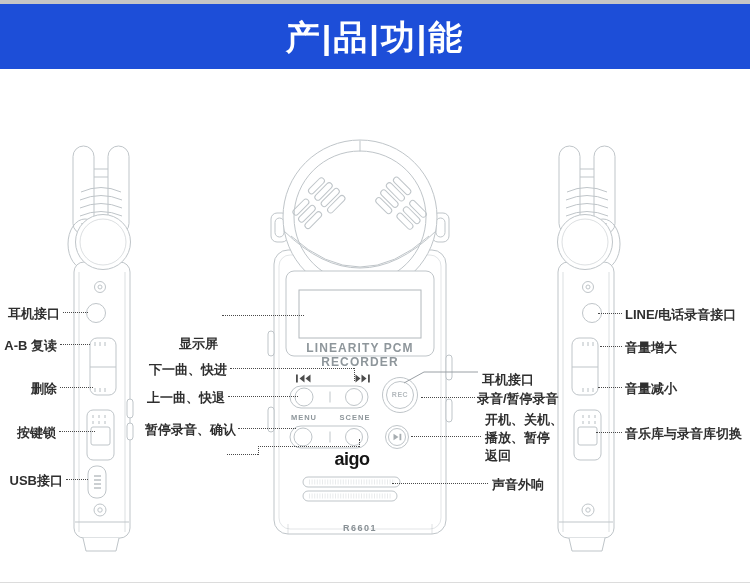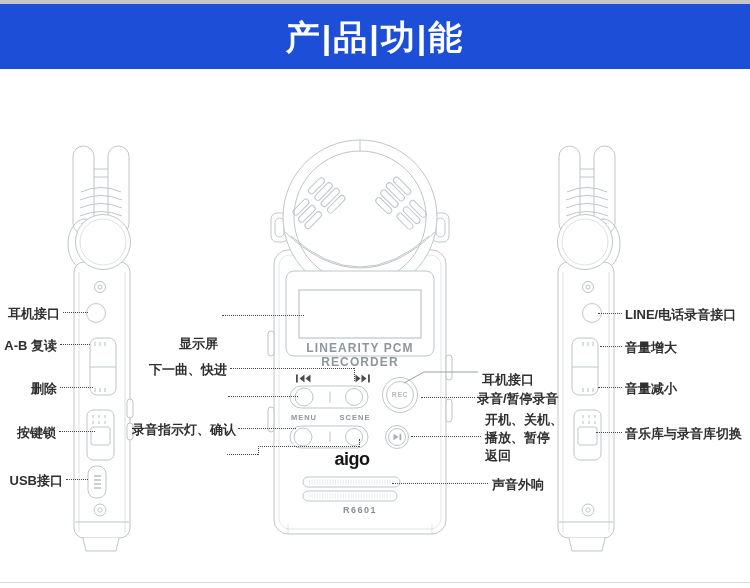--- a/index.html
+++ b/index.html
@@ -221,40 +221,41 @@
       </g>
 
       <path d="M404,383 L424,372 H478" stroke="#9aa0a5" fill="none"></path>
     </svg>
 
     <div class="devtxt cap" style="left:287px;top:341px;width:146px;">LINEARITY PCM RECORDER</div>
     <div class="devtxt btn-lab" style="left:288px;top:413px;width:32px;">MENU</div>
     <div class="devtxt btn-lab" style="left:336px;top:413px;width:38px;">SCENE</div>
     <div class="devtxt rec-lab" style="left:385px;top:391px;width:30px;">REC</div>
     <div class="devtxt brand" style="left:330px;top:449px;width:44px;">aigo</div>
-    <div class="devtxt model" style="left:330px;top:505px;width:60px;">R6601</div>
+    <div class="devtxt model" style="left:330px;top:523px;width:60px;">R6601</div>
 
     <div class="lbl ra" style="left:0;top:306px;width:60px;">耳机接口</div>
     <div class="lead" style="left:63px;top:312px;width:25px;"></div>
     <div class="lbl ra" style="left:0;top:338px;width:57px;">A-B 复读</div>
     <div class="lead" style="left:60px;top:344px;width:30px;"></div>
     <div class="lbl ra" style="left:0;top:381px;width:57px;">删除</div>
     <div class="lead" style="left:60px;top:387px;width:33px;"></div>
     <div class="lbl ra" style="left:0;top:425px;width:56px;">按键锁</div>
     <div class="lead" style="left:59px;top:431px;width:36px;"></div>
     <div class="lbl ra" style="left:0;top:473px;width:63px;">USB接口</div>
     <div class="lead" style="left:66px;top:479px;width:22px;"></div>
 
     <div class="lbl ra" style="left:118px;top:309px;width:100px;margin-top:27px;">显示屏</div>
     <div class="lead" style="left:222px;top:315px;width:82px;"></div>
     <div class="lbl ra" style="left:97px;top:362px;width:130px;">下一曲、快进</div>
     <div class="lead" style="left:230px;top:368px;width:124px;"></div>
     <div class="lead-v" style="left:354px;top:368px;height:13px;"></div>
+    <div class="lbl ra" style="left:95px;top:390px;width:130px;">上一曲、快退</div>
     <div class="lead" style="left:228px;top:396px;width:70px;"></div>
-    <div class="lbl ra" style="left:86px;top:422px;width:150px;">录音指示灯、确认</div>
+    <div class="lbl ra" style="left:86px;top:422px;width:150px;">暂停录音、确认</div>
     <div class="lead" style="left:238px;top:428px;width:58px;"></div>
     <div class="lead" style="left:227px;top:454px;width:31px;"></div>
     <div class="lead-v" style="left:258px;top:446px;height:9px;"></div>
     <div class="lead" style="left:258px;top:446px;width:101px;"></div>
     <div class="lead-v" style="left:359px;top:439px;height:8px;"></div>
 
     <div class="lbl" style="left:482px;top:372px;">耳机接口</div>
     <div class="lbl" style="left:477px;top:391px;">录音/暂停录音</div>
     <div class="lead" style="left:421px;top:397px;width:54px;"></div>
     <div class="lbl multi" style="left:485px;top:411px;width:90px;">开机、关机、

